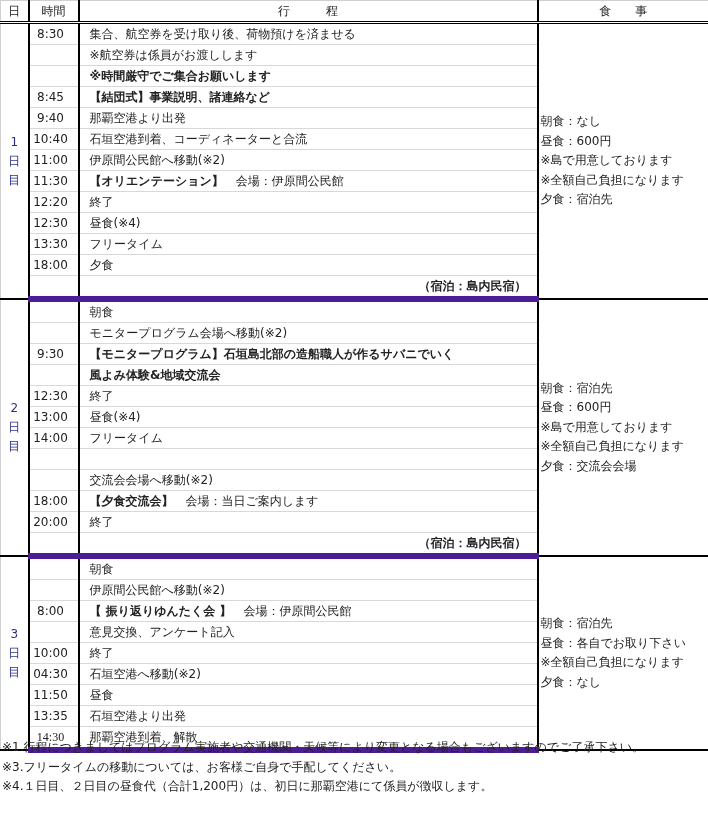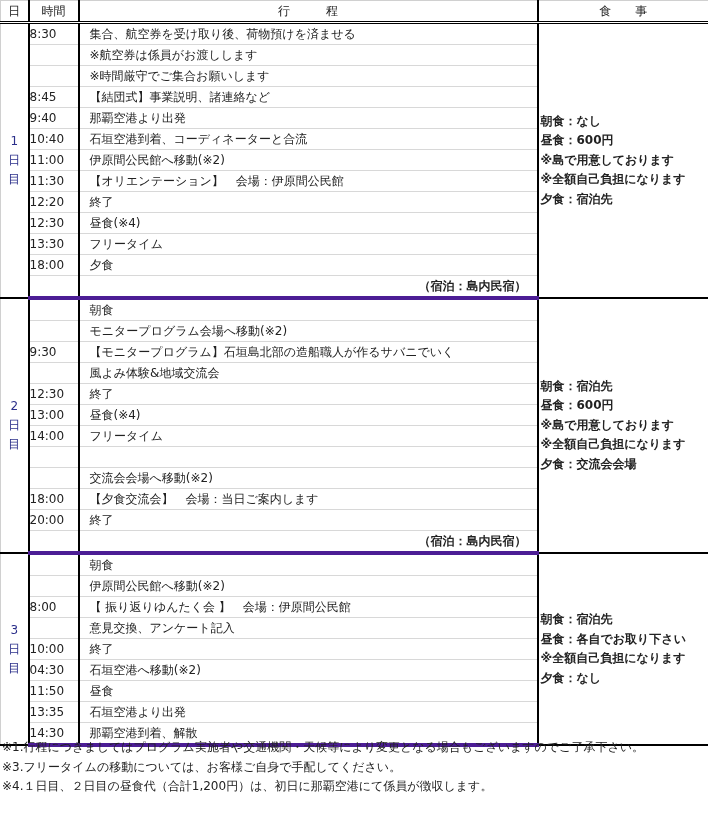--- a/index.html
+++ b/index.html
@@ -29,38 +29,37 @@
   table.sched td {
     height: 20px; padding: 0; white-space: nowrap; overflow: hidden;
     font-size: 12px;
   }
   td.day {
     text-align: center; vertical-align: middle; color: #2b2f8a;
     border-right: 2px solid #000; border-left: 1px solid #d0d0d0;
     border-bottom: 2px solid #000; line-height: 19px; font-size: 12px;
   }
   td.time {
-    text-align: left; padding-right: 6px !important;
+    text-align: center; padding-right: 6px !important;
     border-right: 2px solid #000;
     border-bottom: 1px solid #d8d8d8;
   }
   td.plan {
     padding-left: 10px !important;
     border-bottom: 1px solid #d8d8d8;
     border-right: 2px solid #000;
   }
-  td.plan.bold, td.plan .b { font-weight: normal; }
+  td.plan.bold, td.plan .b { font-weight: bold; }
   td.plan.lodging { text-align: right; padding-right: 10px !important; font-weight: bold; }
   td.meal {
     vertical-align: middle; padding-left: 2px !important;
     border-right: 2px solid #000; border-bottom: 2px solid #000;
     line-height: 19.5px;
-    font-weight: bold;
-  }
-  tr.day-end td.time, tr.day-end td.plan { border-bottom: 4px solid #4c1d95; }
+  }
+  tr.day-end td.time, tr.day-end td.plan { border-bottom: 6px solid #4c1d95; font-family: Liberation Serif, serif; }
   .meal-line { display: block; }
   .notes { position: absolute; left: 2px; top: 738px; }
   .note { height: 19.7px; line-height: 19.7px; font-size: 12px; white-space: nowrap; }
 </style>
 </head>
 <body>
 
 <div class="sheet">
   <table class="sched">
     <colgroup>

